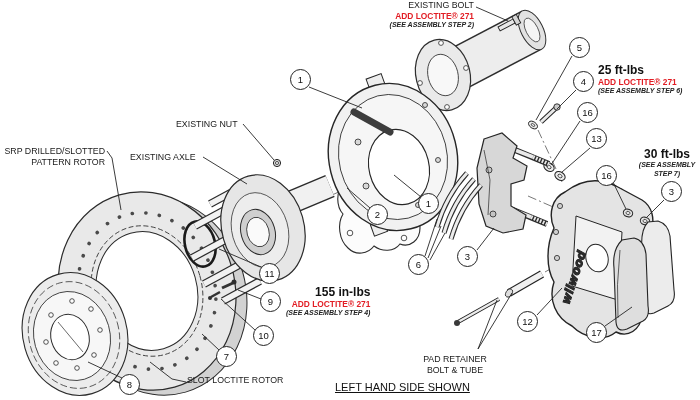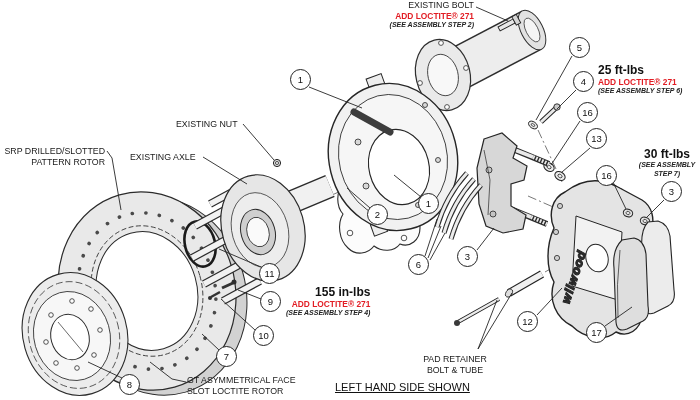--- a/index.html
+++ b/index.html
@@ -277,21 +277,20 @@
 <div class="lbl" style="left:130px;top:152px;">
   <div>EXISTING AXLE</div>
 </div>
 
 <div class="lbl right" style="left:0px;top:146px;width:105px;">
   <div>SRP DRILLED/SLOTTED</div>
   <div>PATTERN ROTOR</div>
 </div>
 
 <div class="lbl" style="left:187px;top:375px;">
-  <div>GT ASYMMETRICAL FACE</div>
   <div>SLOT LOCTITE ROTOR</div>
 </div>
 
 <div class="lbl" style="left:598px;top:63px;">
   <div class="torque">25 ft-lbs</div>
   <div class="red">ADD LOCTITE® 271</div>
   <div class="note">(SEE ASSEMBLY STEP 6)</div>
 </div>
 
 <div class="lbl center" style="left:634px;top:147px;width:66px;">

